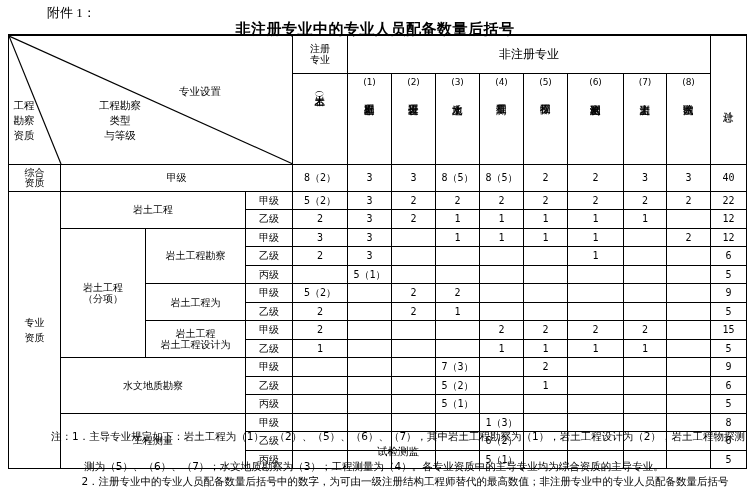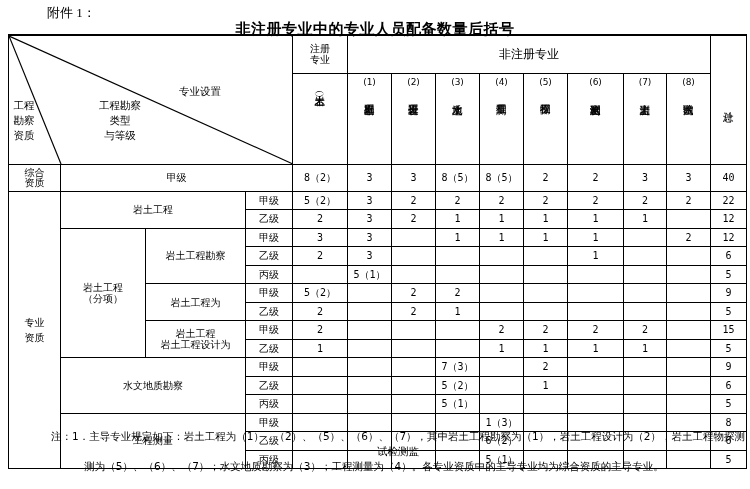--- a/index.html
+++ b/index.html
@@ -309,14 +309,15 @@
         <td class="num"></td>
         <td class="num"></td>
         <td class="num">5</td>
       </tr>
     </tbody>
 </table>
 
 <div class="notes">
   <p>注：1．主导专业规定如下：岩土工程为（1）、（2）、（5）、（6）、（7），其中岩土工程勘察为（1），岩土工程设计为（2），岩土工程物探测试检测监</p>
   <p class="out">测为（5）、（6）、（7）；水文地质勘察为（3）；工程测量为（4）。各专业资质中的主导专业均为综合资质的主导专业。</p>
+  <p class="indent">2．注册专业中的专业人员配备数量后括号中的数字，为可由一级注册结构工程师替代的最高数值；非注册专业中的专业人员配备数量后括号</p>
 
 </div>
 
 </body></html>

